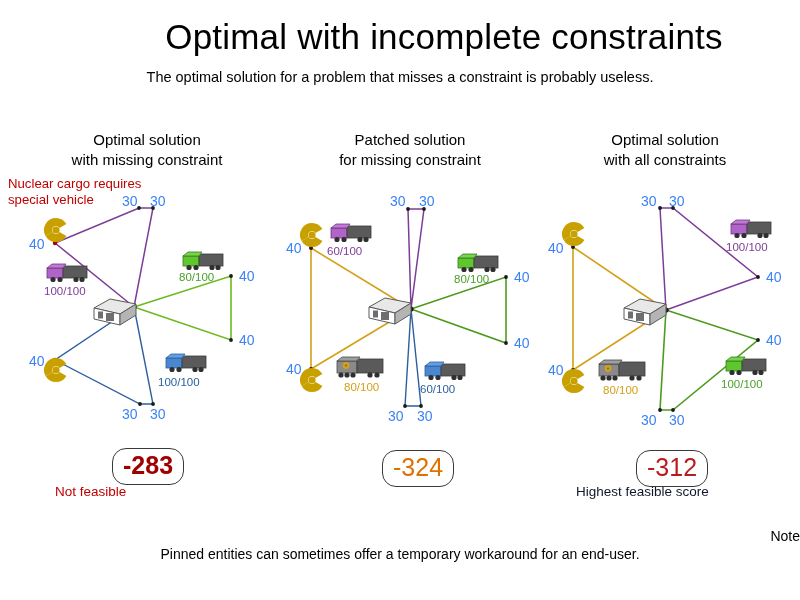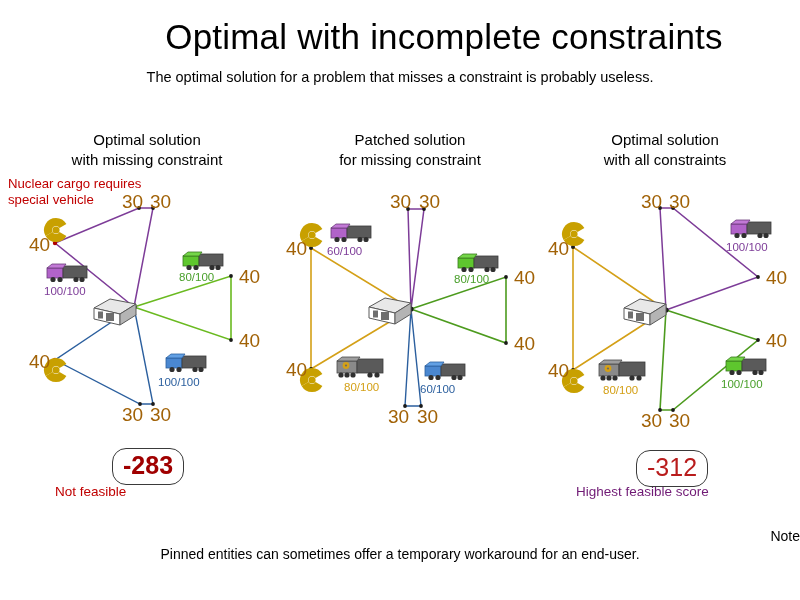--- a/index.html
+++ b/index.html
@@ -35,21 +35,21 @@
   #annotation{
     left:8px;top:176px;width:180px;
     color:#c00000;font-size:13.2px;line-height:16px;
   }
 
   
   #routes{position:absolute;left:0;top:0;width:800px;height:600px;pointer-events:none;}
 
   
   .demand{
-    font-size:19px;line-height:19px;color:#a16207;white-space:nowrap;
+    font-size:14px;line-height:19px;color:#3b82f6;white-space:nowrap;
   }
   
   .cap{
     font-size:11.5px;line-height:12px;white-space:nowrap;
   }
 
   
   .score-box{
     border:1.6px solid #3a3a3a;border-radius:14px;
     background:#fff;
@@ -422,21 +422,22 @@
   <div class="abs demand" style="left:548px;top:239px;">40</div>
   <div class="abs demand" style="left:766px;top:268px;">40</div>
   <div class="abs demand" style="left:766px;top:331px;">40</div>
   <div class="abs demand" style="left:548px;top:361px;">40</div>
   <div class="abs demand" style="left:641px;top:411px;">30</div>
   <div class="abs demand" style="left:669px;top:411px;">30</div>
 
   <div class="abs score-box" style="left:112px;top:448px;color:#a00000;font-weight:bold;">-283</div>
   <div class="abs score-caption" style="left:55px;top:484px;width:180px;color:#c00000;">Not feasible</div>
 
+  <div class="abs score-box" style="left:382px;top:450px;color:#e07000;font-weight:normal;">-324</div>
   <div class="abs score-caption" style="left:320px;top:484px;width:180px;color:#e07000;"></div>
 
   <div class="abs score-box" style="left:636px;top:450px;color:#b91c1c;font-weight:normal;">-312</div>
-  <div class="abs score-caption" style="left:576px;top:484px;width:180px;color:#701a75;">Highest feasible score</div>
+  <div class="abs score-caption" style="left:576px;top:484px;width:180px;color:#0f172a;">Highest feasible score</div>
 
   <div class="abs" id="note-title">Note</div>
   <div class="abs" id="note-body">Pinned entities can sometimes offer a temporary workaround for an end-user.</div>
 
 </div>
 
 </body></html>

